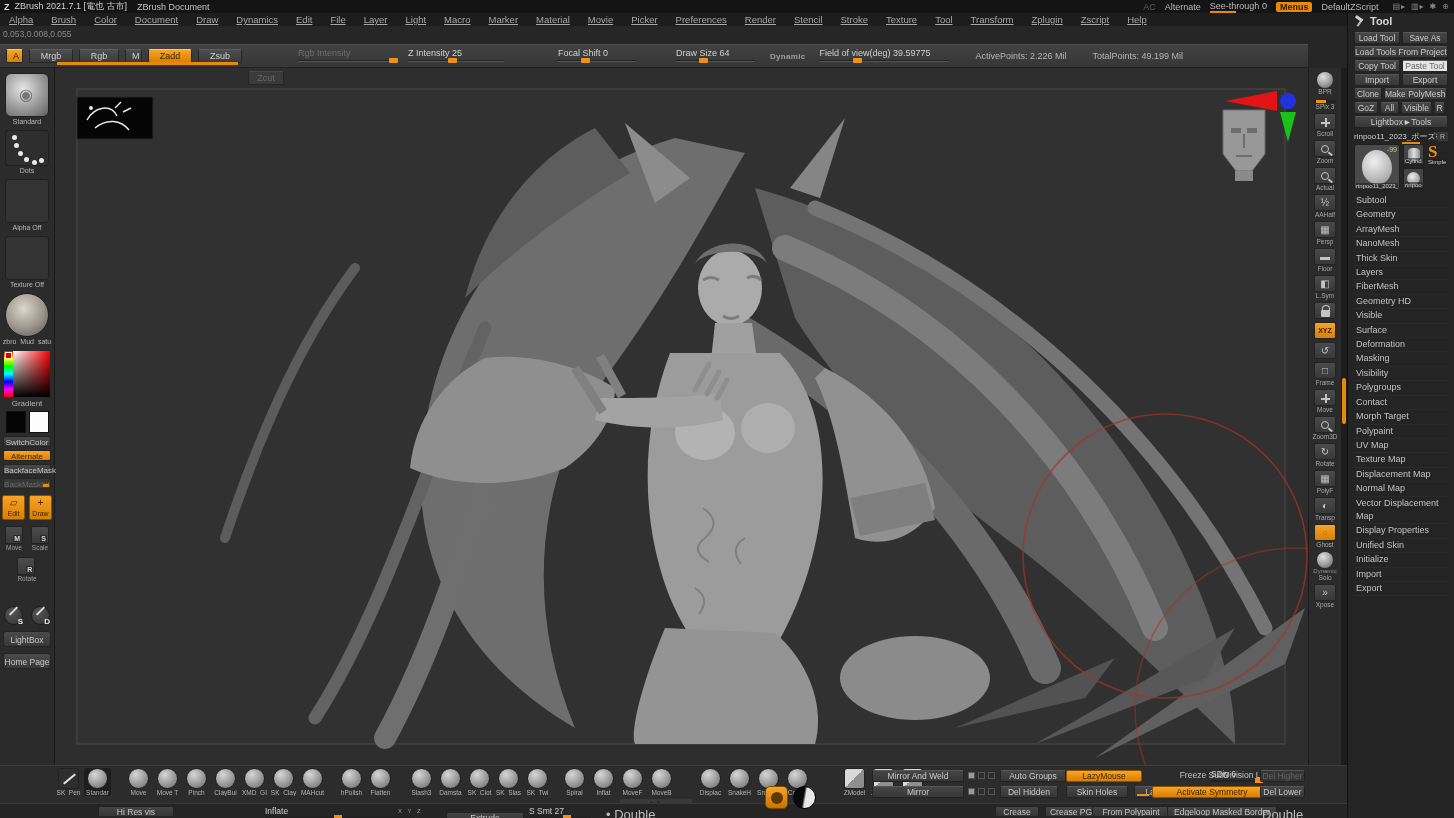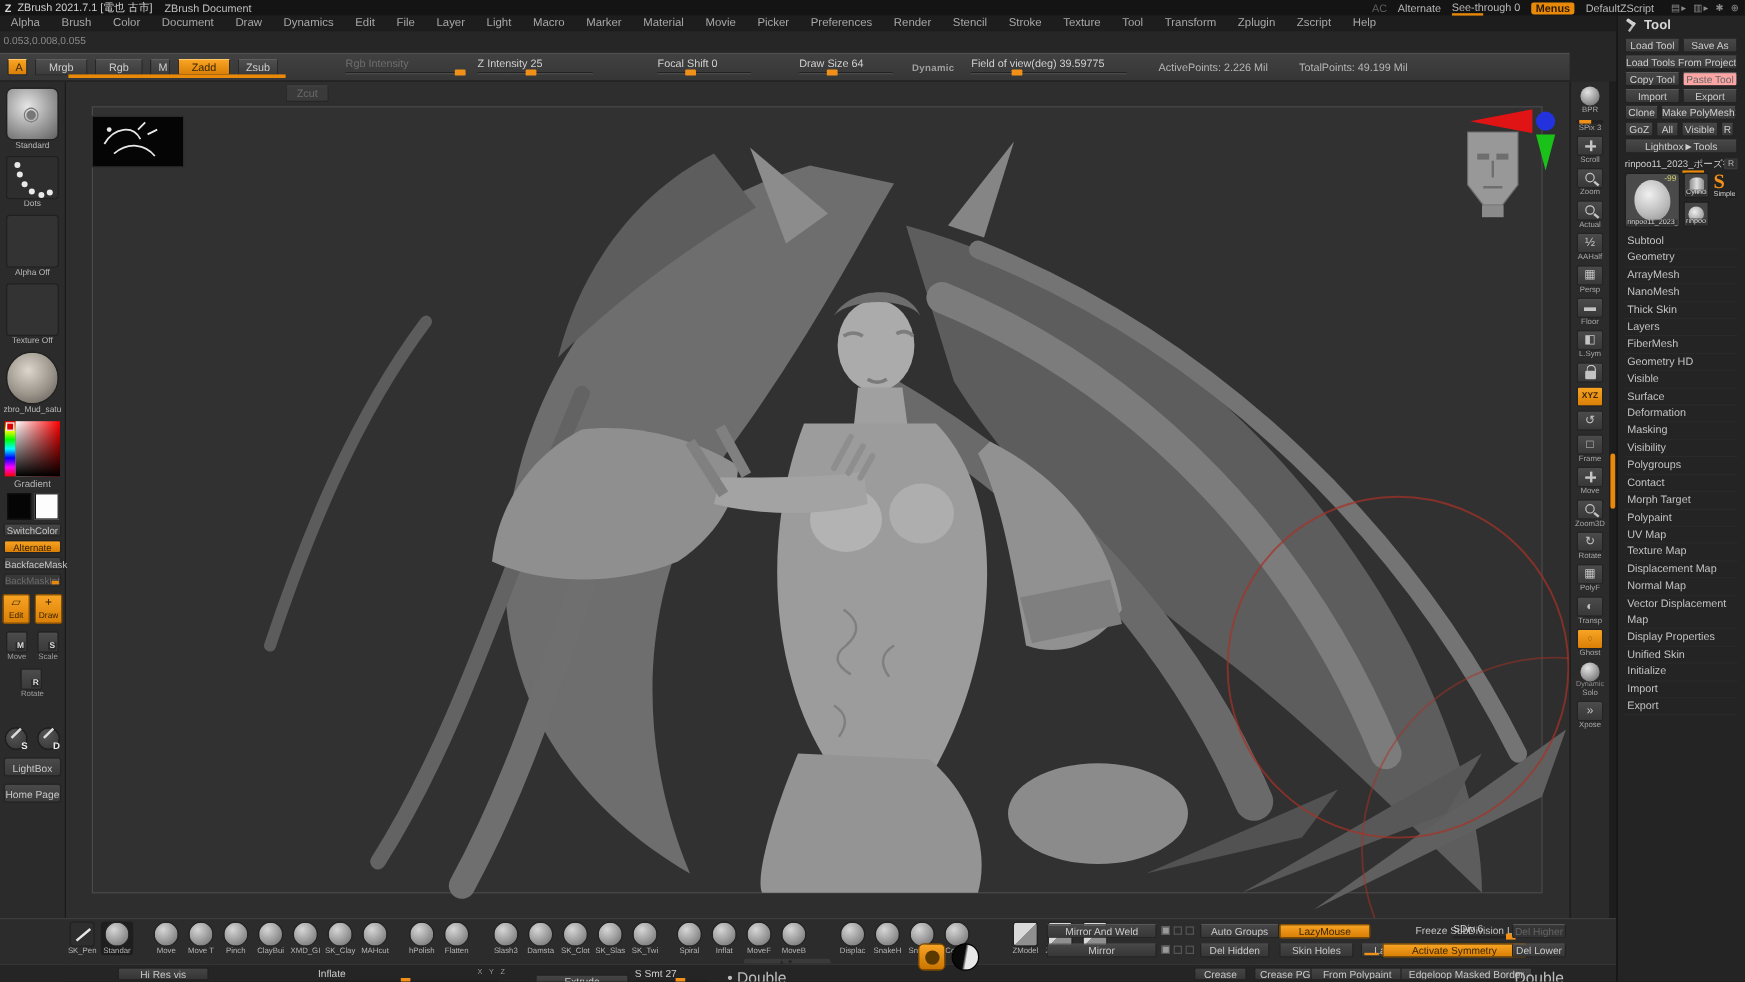--- a/index.html
+++ b/index.html
@@ -17,21 +17,21 @@
   #tb-right { position:absolute; right:4px; top:0; height:13px; display:flex; align-items:center; gap:9px; }
   #tb-right .dim { color:#5f5f5f; }
   #tb-right .seethrough { position:relative; padding-bottom:1px; }
   #tb-right .seethrough i { position:absolute; left:0; bottom:-1px; width:26px; height:2px; background:#e8890a; }
   #tb-right .menus { background:#e8890a; color:#2b1a00; padding:0 4px; border-radius:2px; font-weight:bold; }
   #tb-right .ticon { color:#8a8a8a; font-size:8px; letter-spacing:1px; }
 
   
   #menubar { position:absolute; left:0; top:13px; width:1347px; height:13px; background:#1d1d1d;
     display:flex; align-items:center; font-size:9.5px; color:#a8a8a8; z-index:25; }
-  #menubar .mi { padding:0 9px; cursor:default; }
+  #menubar .mi { padding:0 9px; cursor:default;text-decoration:underline; }
   #coords { position:absolute; left:3px; top:29px; font-size:8.5px; color:#8b8b8b; z-index:25; }
 
   
   #toolbar { position:absolute; left:0; top:44px; width:1308px; height:24px;
     background:linear-gradient(#414141,#363636); border-top:1px solid #4e4e4e; border-bottom:1px solid #222;
     display:flex; align-items:center; z-index:20; }
   .btn { background:linear-gradient(#4e4e4e,#3b3b3b); border:1px solid #262626; border-top-color:#5e5e5e;
     border-radius:2px; font-size:9px; color:#cfcfcf; padding:1px 6px; line-height:10px; text-align:center; }
   .btn.active { background:linear-gradient(#f8a424,#d97f06); color:#3a2500; border-top-color:#ffc76a; }
   .btn.disabled { color:#6a6a6a; background:#3a3a3a; border-top-color:#474747;margin-top:43px; }
@@ -118,21 +118,21 @@
   #panel { position:absolute; left:1347px; top:13px; width:107px; height:805px; background:#242424;
     border-left:1px solid #111; z-index:20; }
   #panelhead { height:16px; display:flex; align-items:center; font-size:11px; font-weight:bold; color:#d6d6d6; padding-left:6px; gap:5px; }
   .hammer { display:inline-block; width:11px; height:11px; position:relative; }
   .hammer::before { content:""; position:absolute; left:5px; top:2px; width:2px; height:9px; background:#b9b9b9; transform:rotate(35deg); }
   .hammer::after { content:""; position:absolute; left:1px; top:1px; width:8px; height:3px; background:#d0d0d0; transform:rotate(35deg); border-radius:1px; }
   #panelbody { padding:3px 6px 0 6px; }
   .prow { display:flex; gap:2px; margin-bottom:2px; }
   .pbtn { height:12px; font-size:8.5px; line-height:11px; text-align:center; color:#cdcdcd; overflow:hidden; white-space:nowrap;
     background:linear-gradient(#474747,#383838); border:1px solid #232323; border-top-color:#585858; border-radius:2px; }
-  .pbtn.disabled { color:#666; background:#fca5a5; }
+  .pbtn.disabled { color:#666; background:#e5e5e5; }
   #tooltitle { display:flex; align-items:center; margin:3px 0 2px; position:relative; }
   #tooltitle .nm { font-size:8px; color:#cfcfcf; white-space:nowrap; overflow:hidden; flex:1; }
   #tooltitle .r { font-size:7px; color:#bbb; border:1px solid #3c3c3c; background:#333; padding:0 2px; border-radius:1px; }
   #tooltitle i { position:absolute; left:48px; bottom:-2px; width:18px; height:2px; background:#e8890a; }
   #thumbs { display:flex; gap:3px; margin:2px 0 4px; }
   #thumb-big { width:46px; height:46px; background:#4a4a4a; border:1px solid #1f1f1f; border-radius:3px; position:relative; }
   #thumb-big .head { position:absolute; left:7px; top:5px; width:30px; height:34px; border-radius:48% 52% 46% 50%;
     background:radial-gradient(circle at 40% 35%, #f0f0f0, #b9b9b9 60%, #8a8a8a); }
   #thumb-big .badge { position:absolute; right:2px; top:1px; font-size:7px; color:#cfcf70; }
   #thumb-big .lab, .minithumb .lab { position:absolute; left:1px; bottom:0; right:1px; font-size:6px; color:#d5d5d5;
@@ -236,21 +236,21 @@
       <span class="mi">Help</span>
     </div>
   <div id="coords">0.053,0.008,0.055</div>
 
   <div id="toolbar">
       <div class="btn active" style="width: 17px;">A</div>
       <div class="btn" style="width: 44px;">Mrgb</div>
       <div class="btn" style="width: 40px;">Rgb</div>
       <div class="btn" style="width: 17px;">M</div>
       <div class="btn active" style="width: 44px;">Zadd</div>
-      <div class="btn" style="width: 34px;">Zsub</div>
+      <div class="btn" style="width: 44px;">Zsub</div>
       <div class="btn disabled" style="width: 36px;">Zcut</div>
       <div class="zslider disabled" style="width: 96px;">
         <span class="lbl">Rgb Intensity</span>
         <div class="track">
           <div class="handle" style="left: 95%;"></div>
         </div>
       </div>
       <div class="zslider" style="width: 96px;">
         <span class="lbl">Z Intensity 25</span>
         <div class="track">

